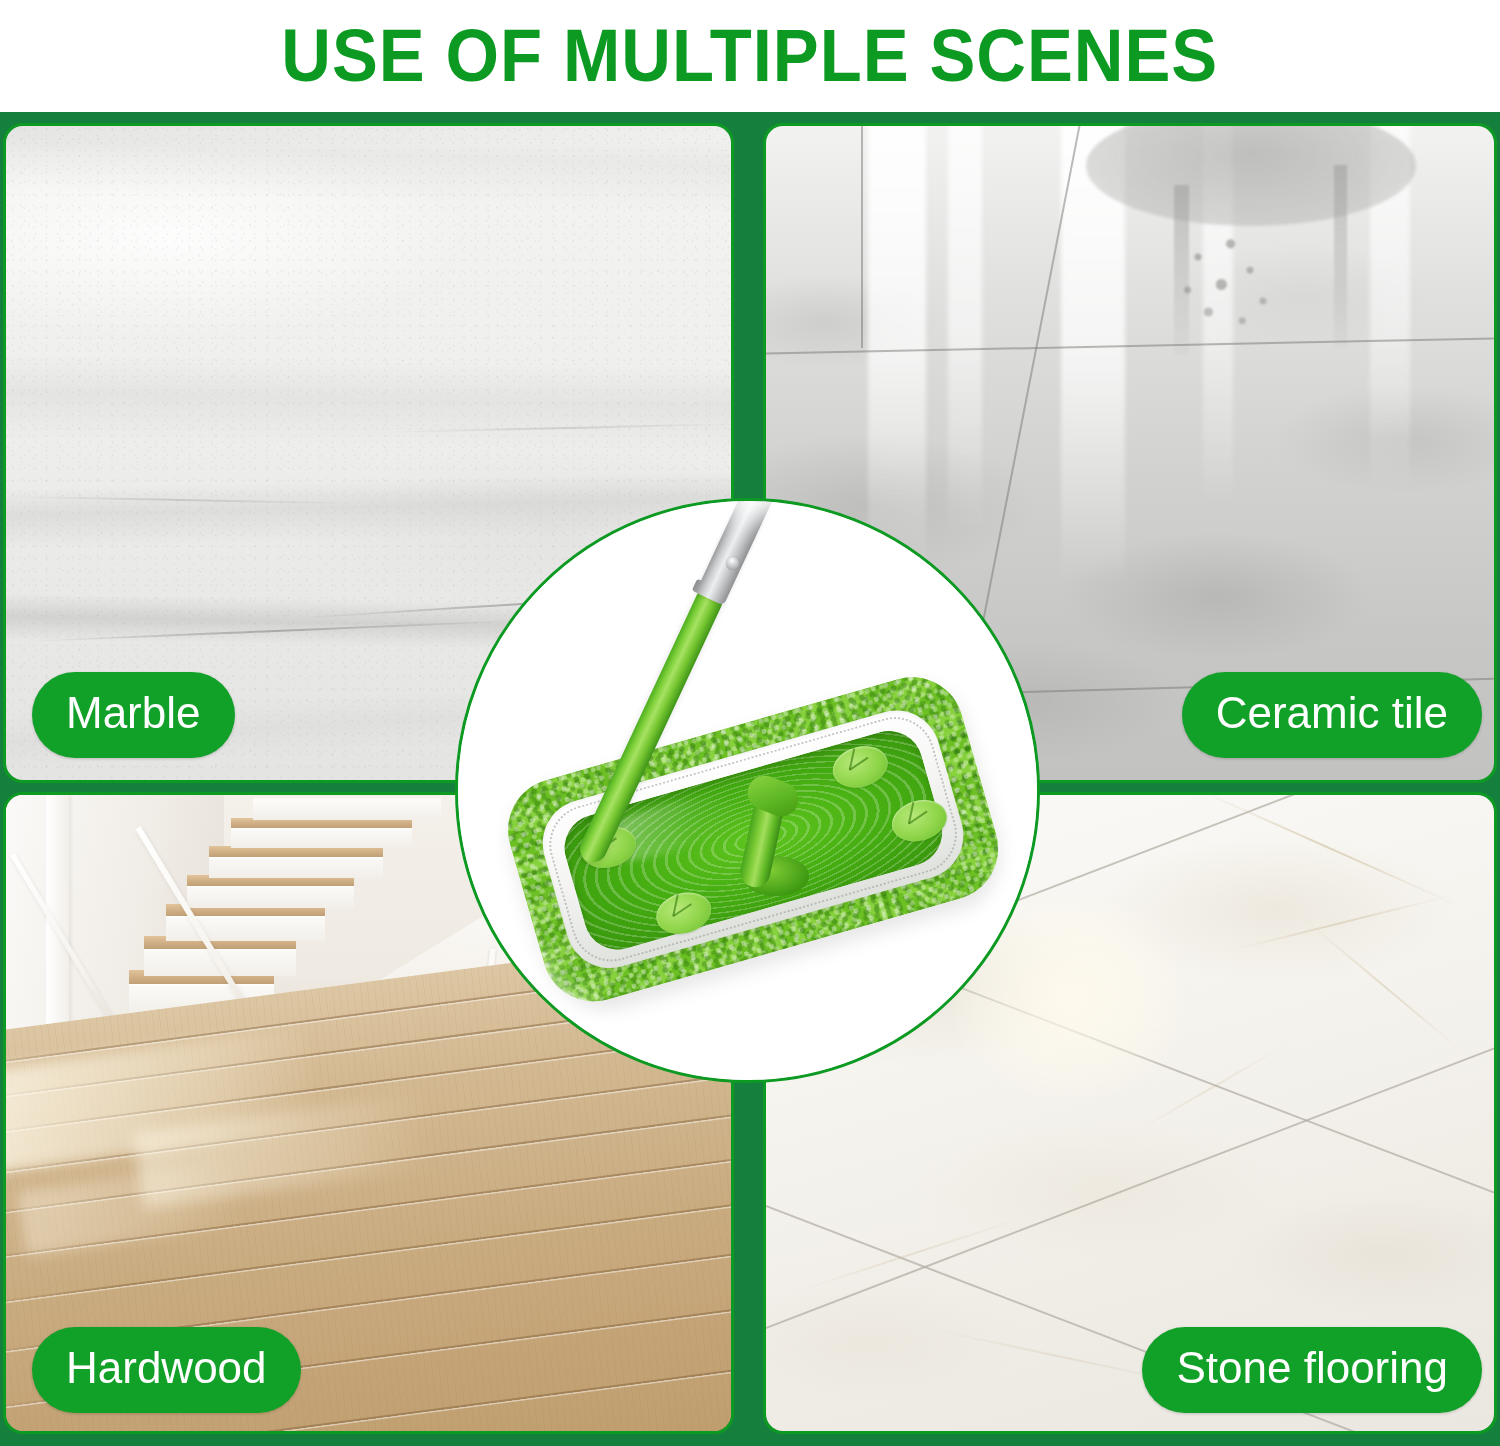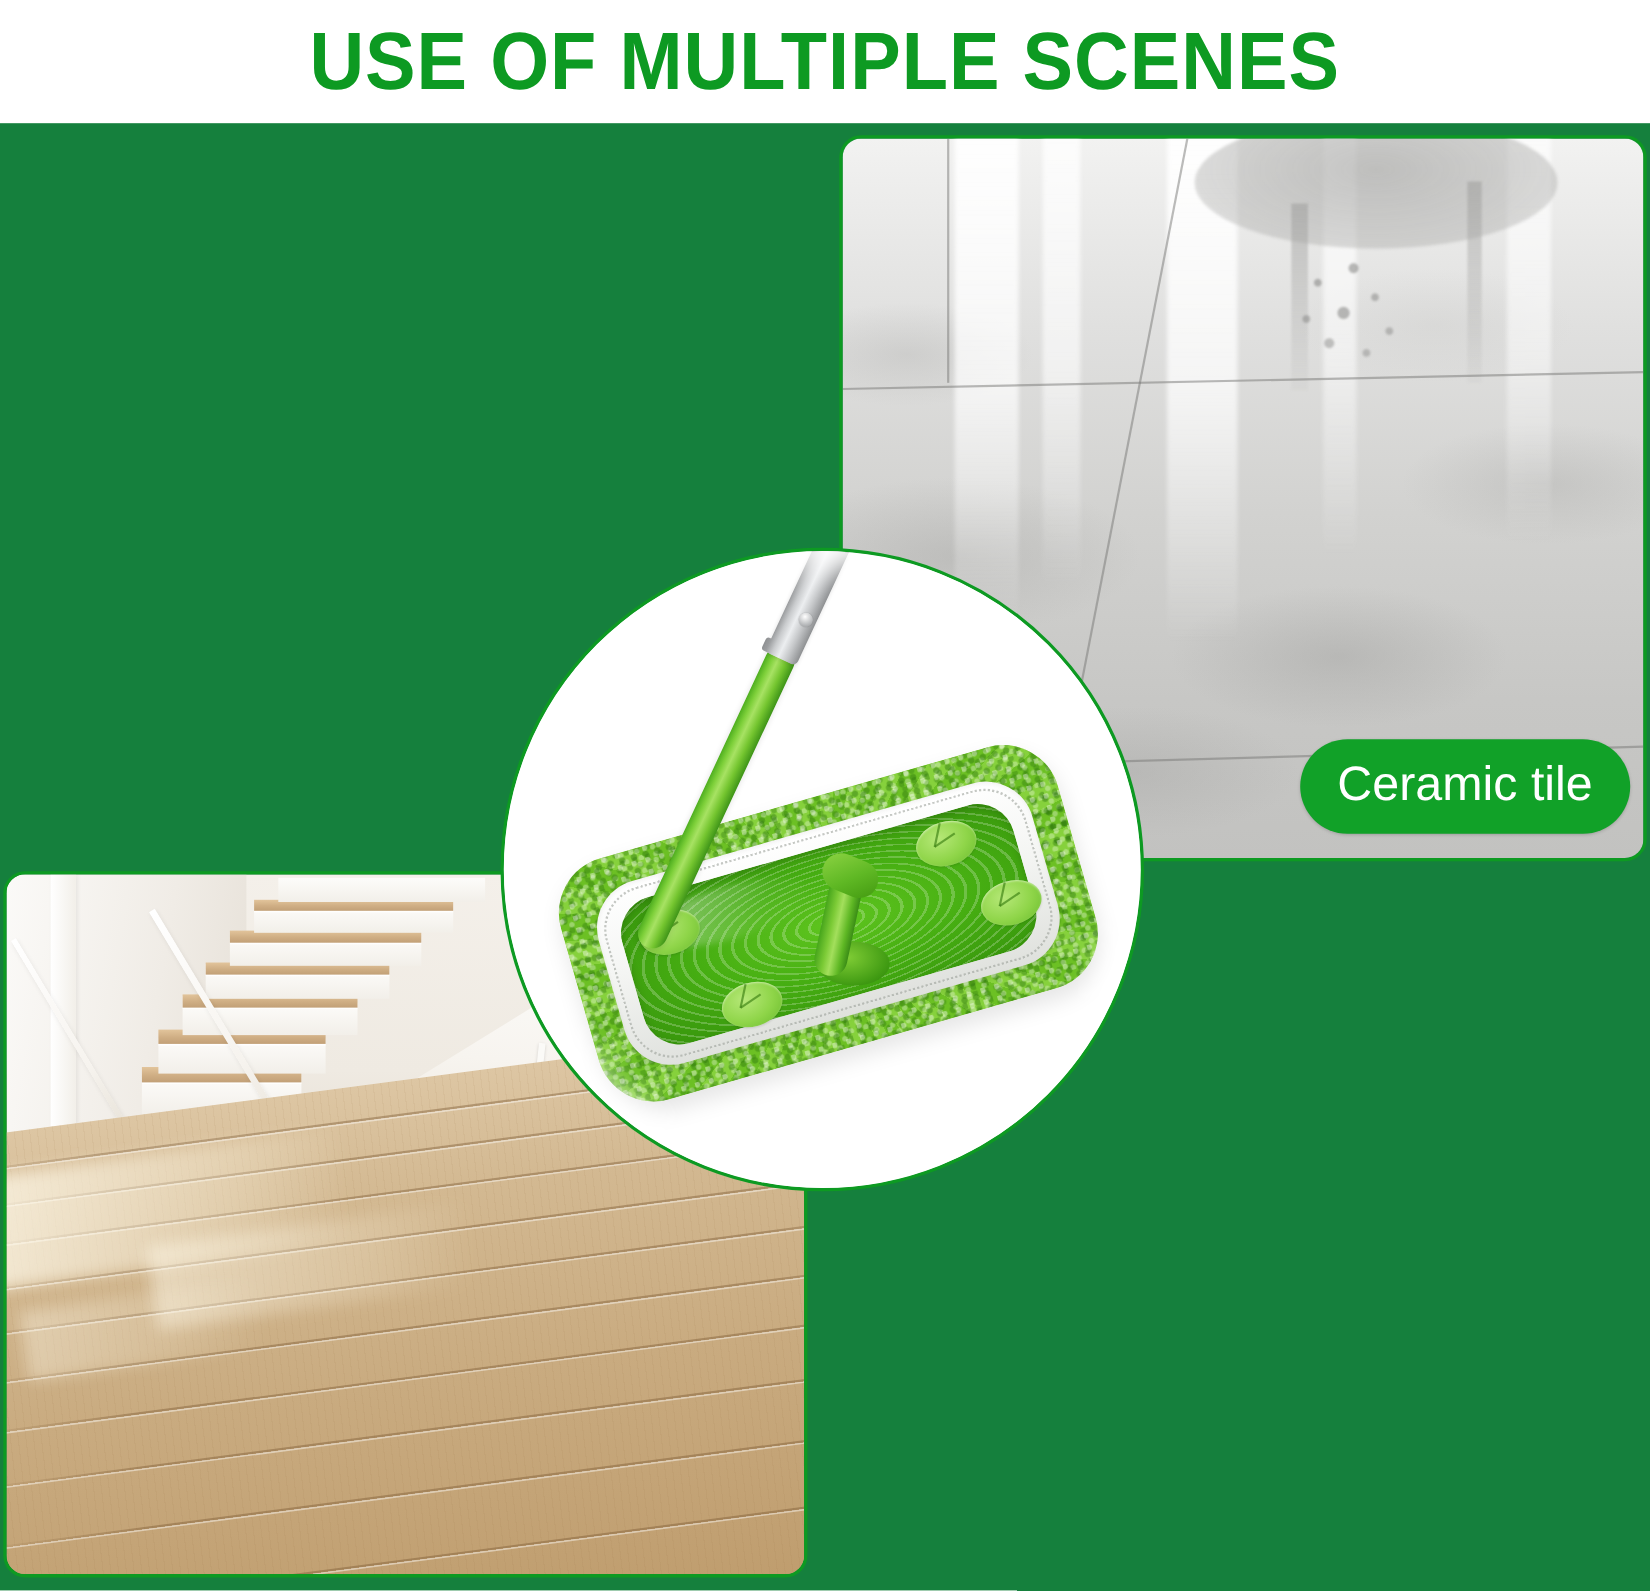--- a/index.html
+++ b/index.html
@@ -512,20 +512,29 @@
 <body>
 
 <div class="poster">
 
   <div class="title-bar">
     <div class="title-text">USE OF MULTIPLE SCENES</div>
   </div>
 
   <div class="scenes">
 
+    <div class="panel panel-tl">
+      <div class="panel-art art-marble">
+        <div class="vein vein-c"></div>
+        <div class="vein vein-d"></div>
+        <div class="vein vein-a"></div>
+        <div class="vein vein-b"></div>
+      </div>
+      <div class="pill pill-marble">Marble</div>
+    </div>
 
     <div class="panel panel-tr">
       <div class="panel-art art-ceramic">
         <div class="ceramic-mottle"></div>
         <div class="ceramic-win cw1"></div>
         <div class="ceramic-win cw2"></div>
         <div class="ceramic-win cw3"></div>
         <div class="ceramic-win cw4"></div>
         <div class="ceramic-win cw5"></div>
         <div class="ceramic-table"></div>
@@ -582,22 +591,40 @@
           <div class="plank" style="top:54%;"></div>
           <div class="plank" style="top:64%;"></div>
           <div class="plank" style="top:75%;"></div>
           <div class="plank" style="top:87%;"></div>
         </div>
 
         <div class="sun-patch" style="left:-4%; top:40%; width:46%; height:16%;"></div>
         <div class="sun-patch" style="left:18%; top:50%; width:40%; height:12%; opacity:.65;"></div>
         <div class="sun-patch" style="left:2%;  top:60%; width:30%; height:10%; opacity:.5;"></div>
       </div>
+      <div class="pill pill-wood">Hardwood</div>
     </div>
 
+    <div class="panel panel-br">
+      <div class="panel-art art-stone">
+        <div class="stone-tex"></div>
+        <div class="stone-grout sg3"></div>
+        <div class="stone-grout sg1"></div>
+        <div class="stone-grout sg4"></div>
+        <div class="stone-grout sg2"></div>
+        <div class="stone-vein sv1"></div>
+        <div class="stone-vein sv2"></div>
+        <div class="stone-vein sv3"></div>
+        <div class="stone-vein sv4"></div>
+        <div class="stone-vein sv5"></div>
+        <div class="stone-vein sv6"></div>
+        <div class="stone-glow"></div>
+      </div>
+      <div class="pill pill-stone">Stone flooring</div>
+    </div>
 
   </div>
 
   <div class="hero">
     <div class="hero-inner">
 
       <div class="head-wrap">
         <div class="pad-fringe"></div>
         <div class="pad-trim"></div>
         <div class="plate"></div>

